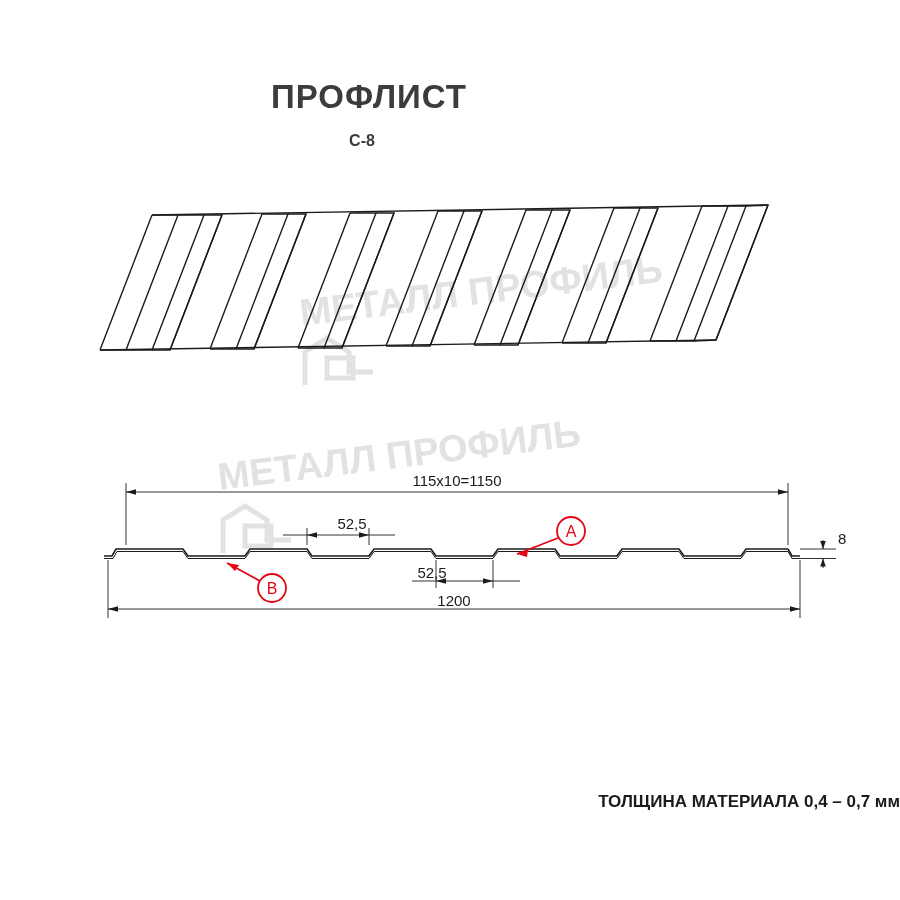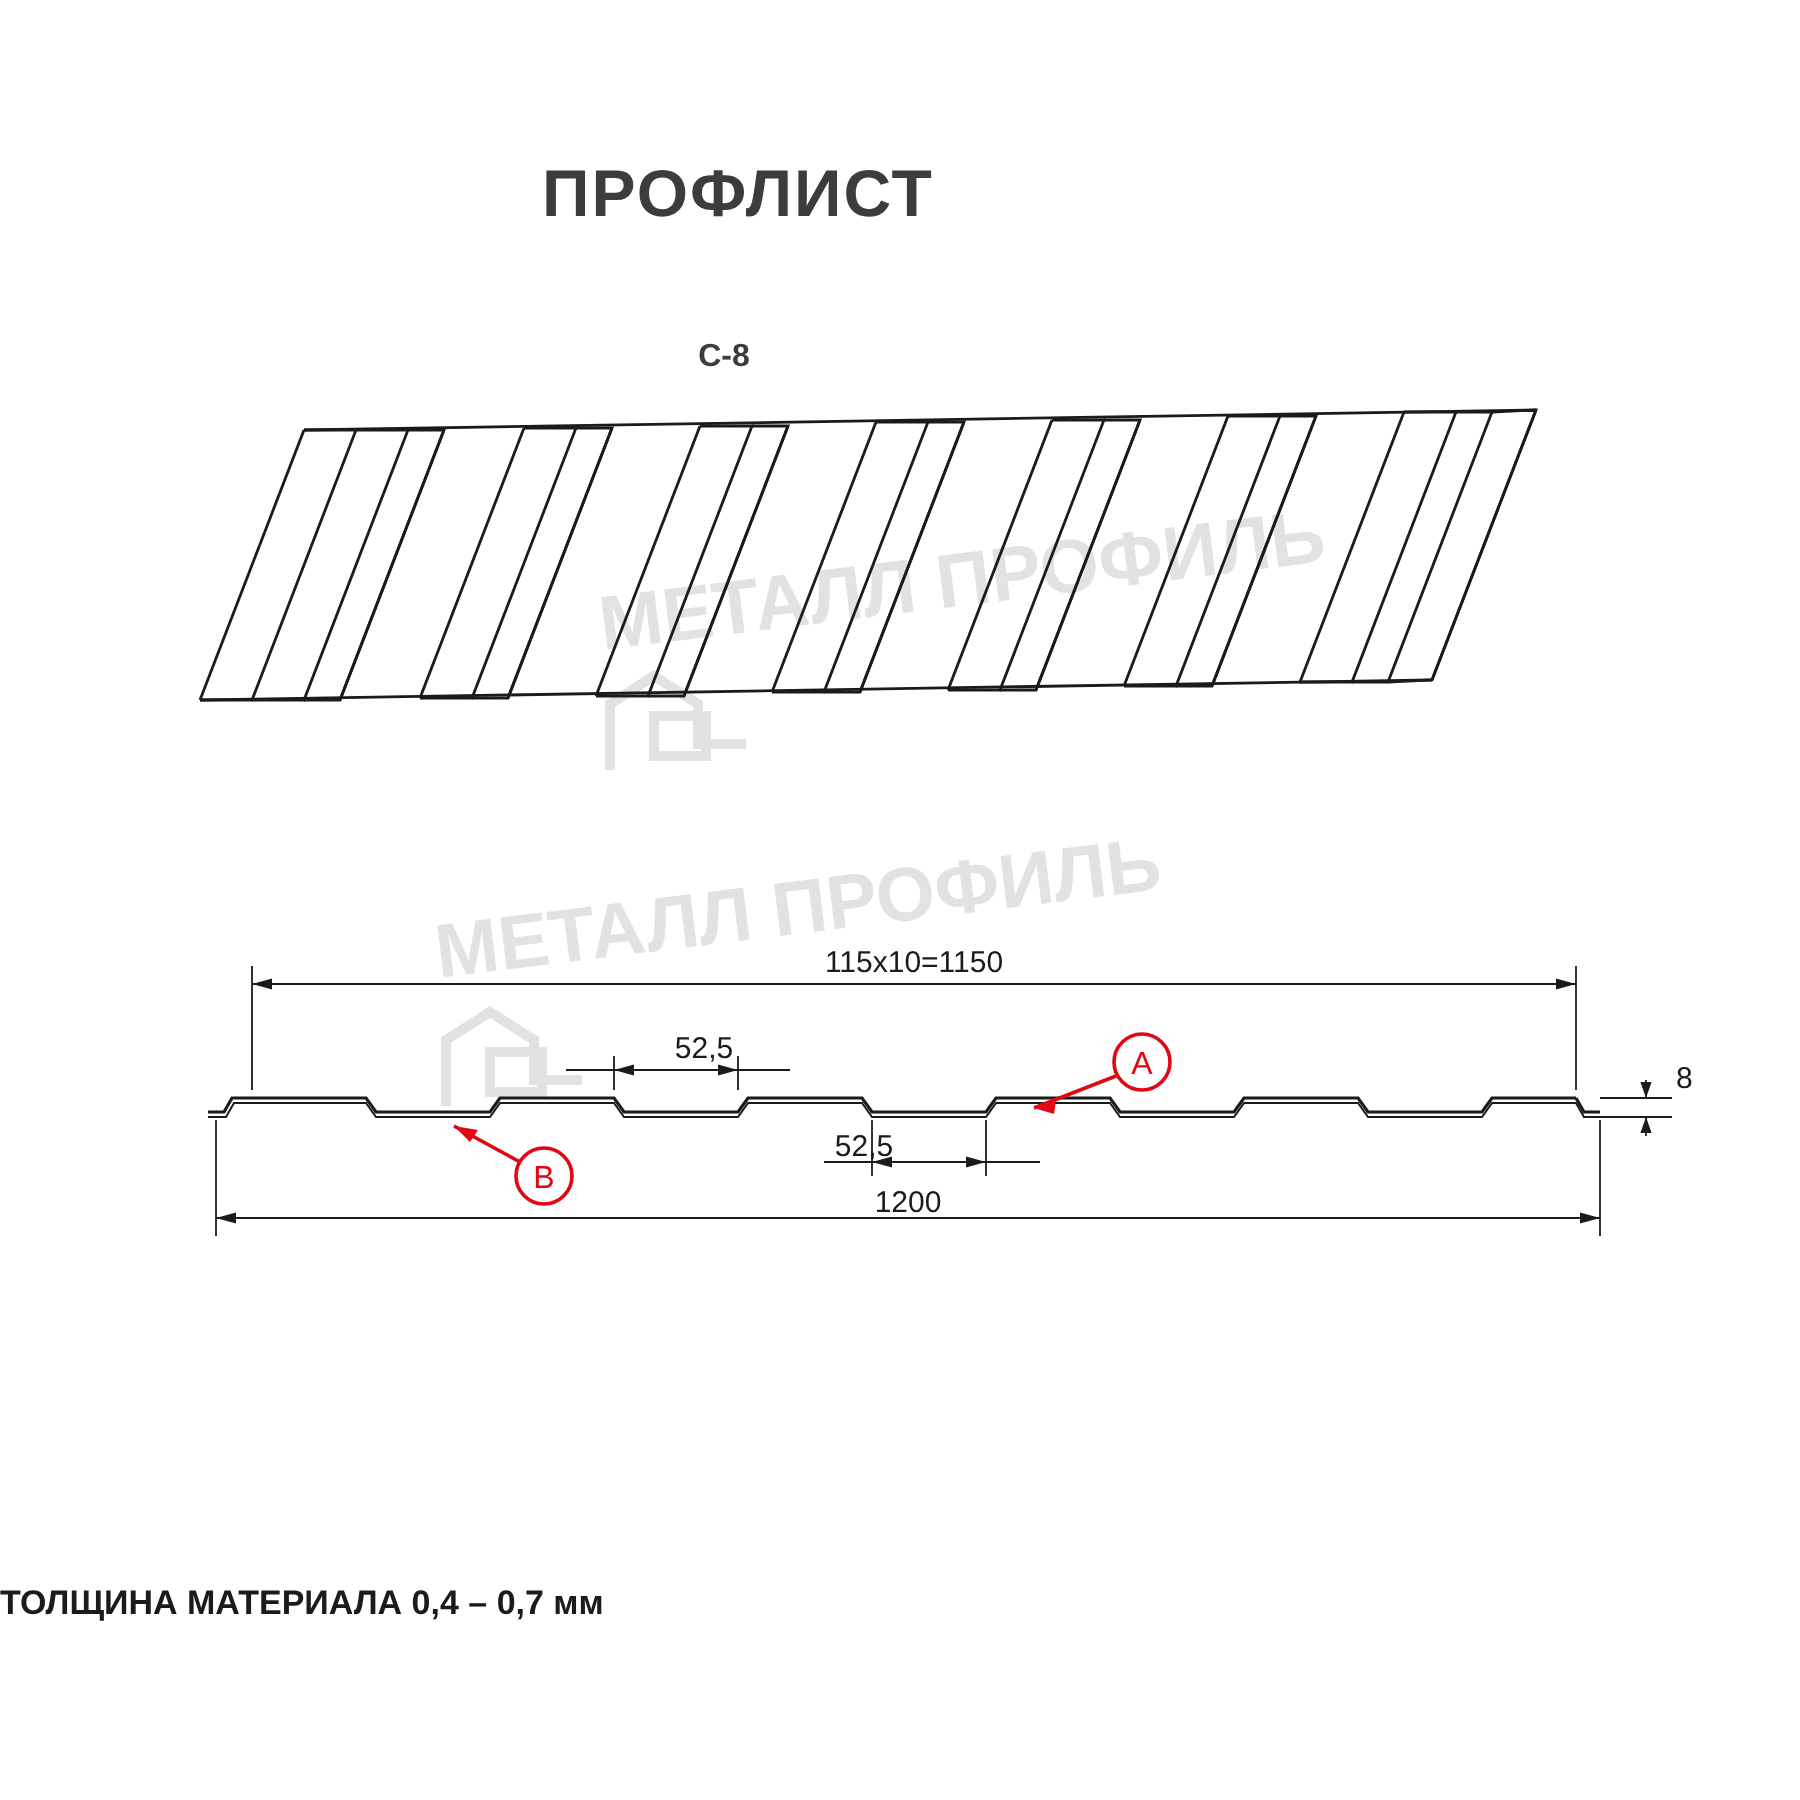--- a/index.html
+++ b/index.html
@@ -33,28 +33,27 @@
   }
   .subtitle {
     position: absolute;
     top: 132px;
     left: 0;
     width: 724px;
     text-align: center;
     font-size: 16px;
     font-weight: bold;
     color: #3c3c3c;
-    margin-top: 38px;
   }
   .footnote {
     position: absolute;
     top: 792px;
     left: 0;
     width: 900px;
-    text-align: left;
+    text-align: right;
     font-size: 17px;
     font-weight: bold;
     color: #1b1b1b;
   }
   .svg-layer {
     position: absolute;
     top: 0;
     left: 0;
   }
   .wm {

